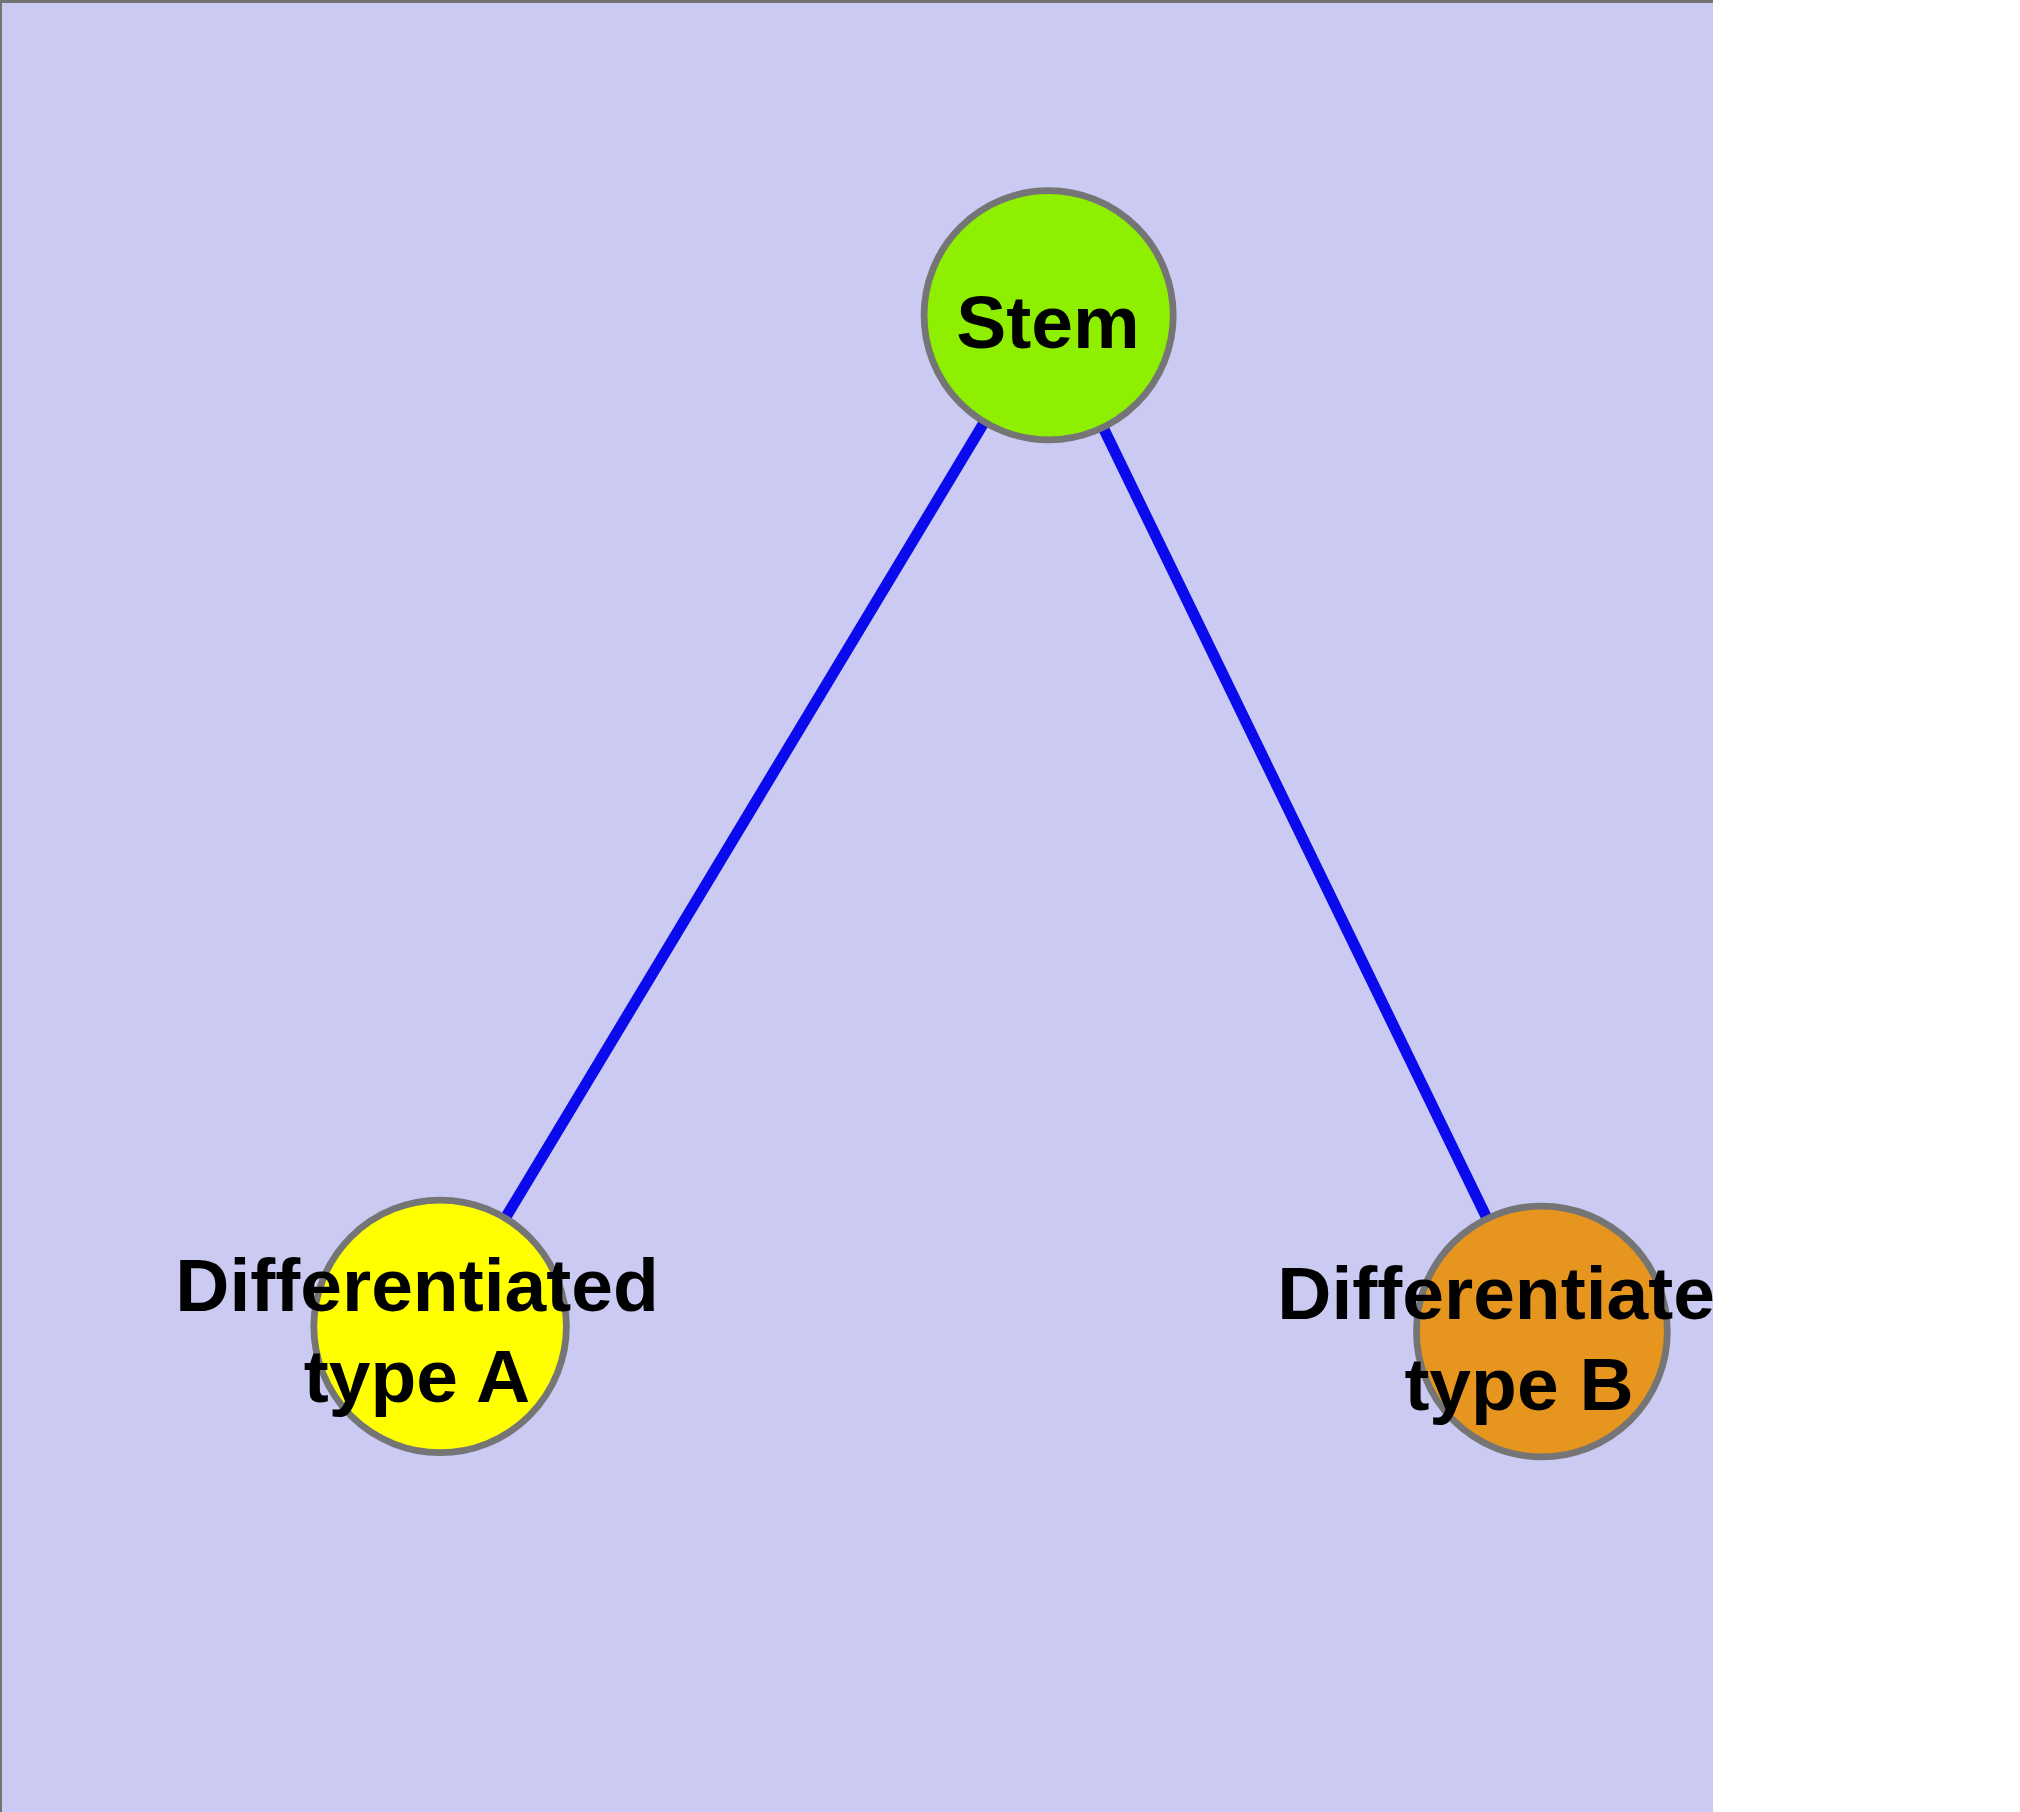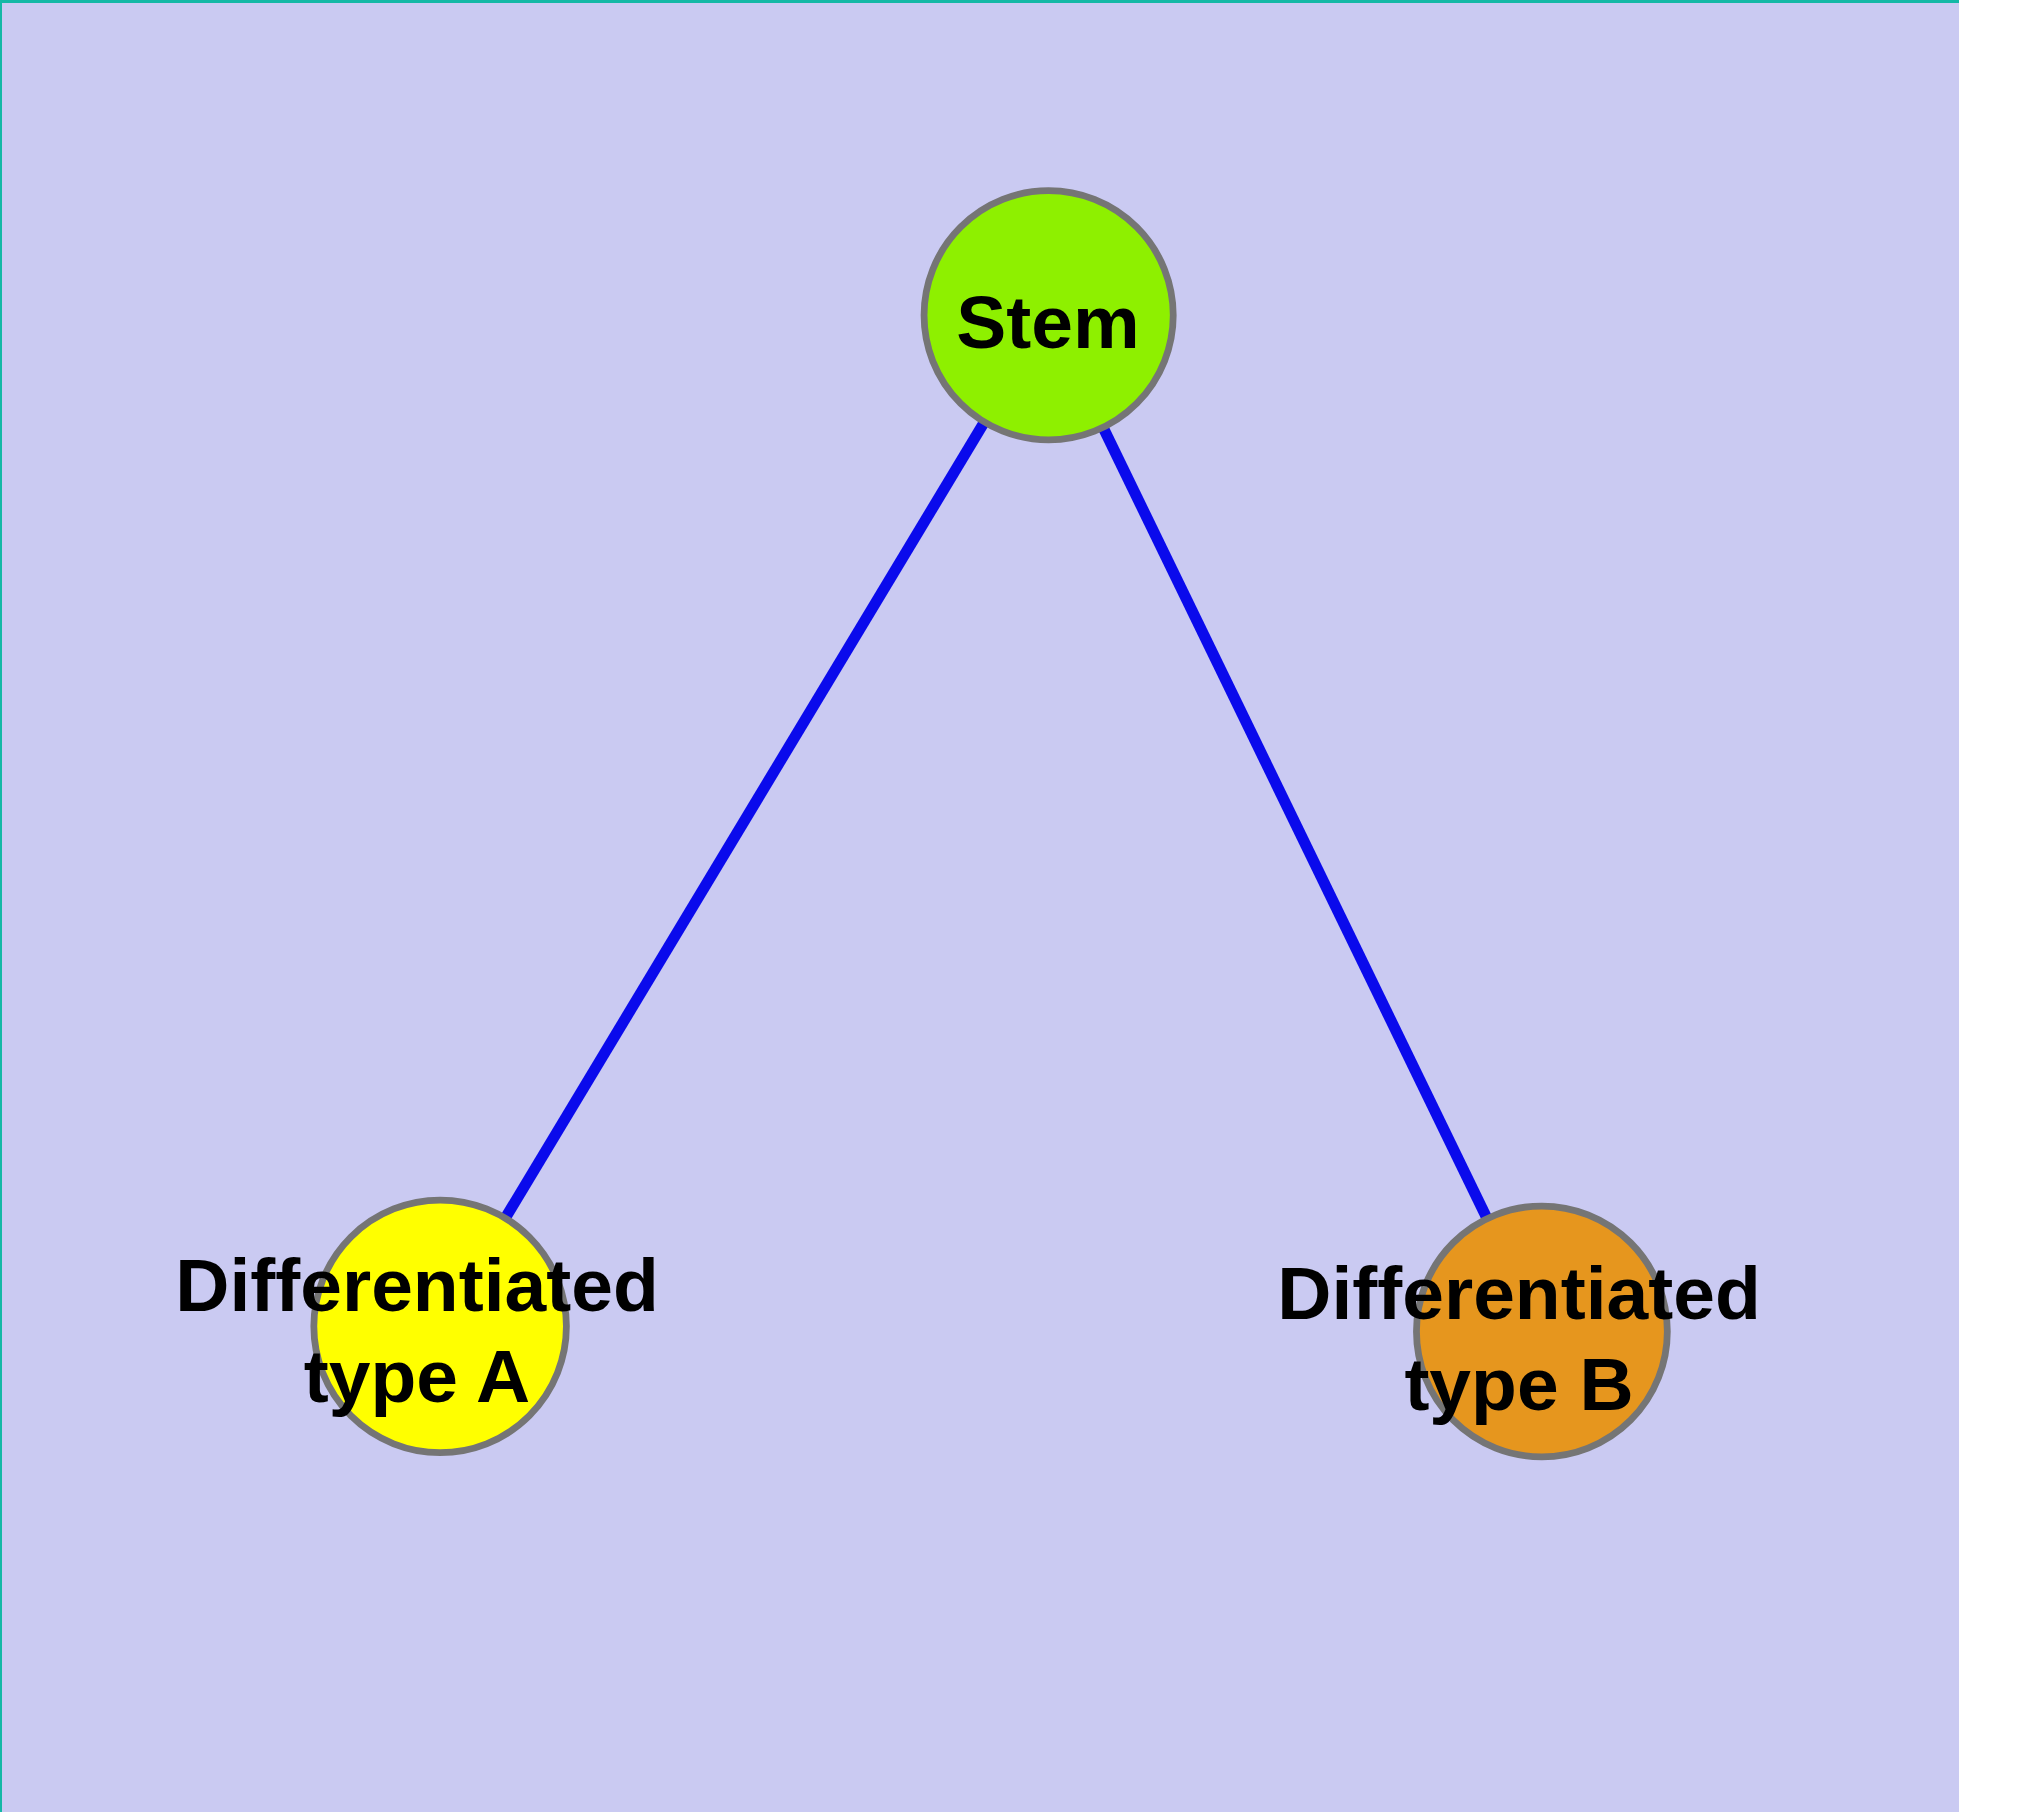--- a/index.html
+++ b/index.html
@@ -1,23 +1,23 @@
 <!DOCTYPE html>
 <html style="font-size:13.6px"><head>
 <meta charset="utf-8">
 <style>
   html, body {
     margin: 0;
     padding: 0;
   }
   .canvas {
     position: relative;
-    width: 1959px;
+    width: 1713px;
     height: 1812px;
-    background: #14b8a6;
+    background: #737373;
     overflow: hidden;
     font-family: "Liberation Sans", "DejaVu Sans", sans-serif;
   }
   .panel {
     position: absolute;
     left: 1.7px;
     top: 2.5px;
     right: 0;
     bottom: 0;
   }

